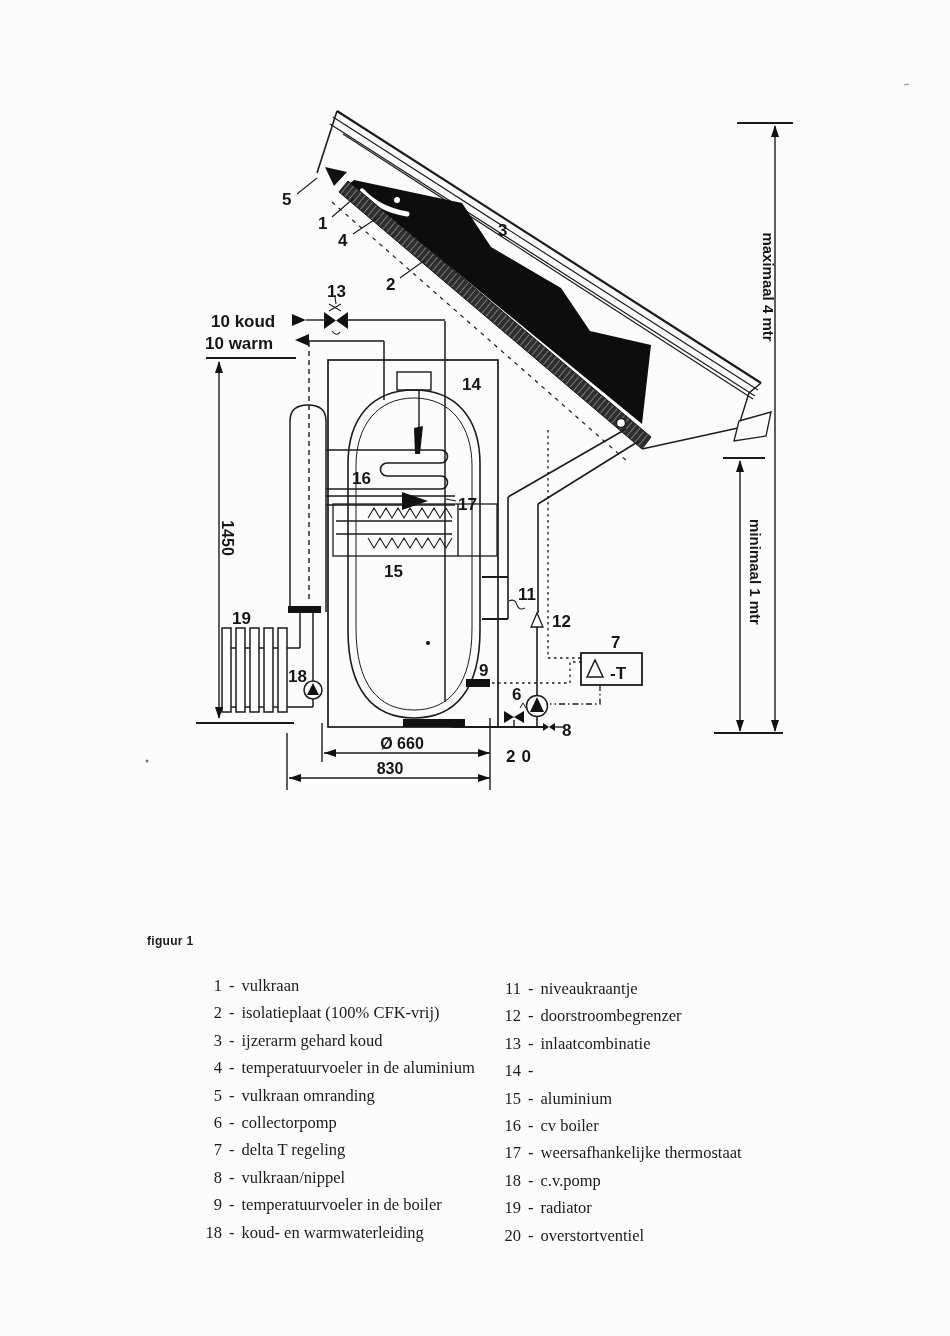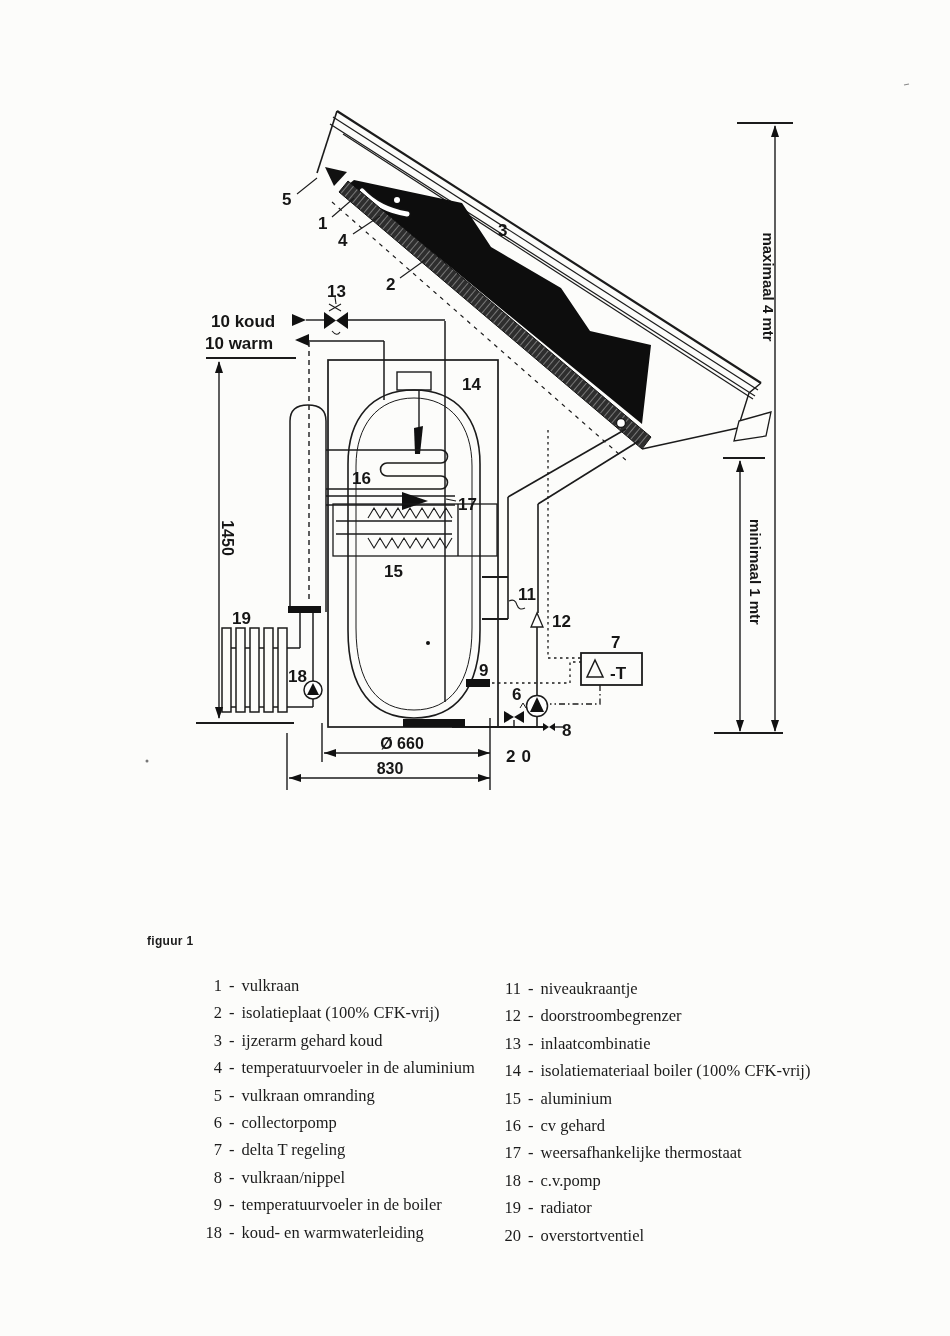--- a/index.html
+++ b/index.html
@@ -327,31 +327,30 @@
         <span>doorstroombegrenzer</span>
       </div>
   <div class="row">
         <span class="num">13</span>
         <span class="dash">-</span>
         <span>inlaatcombinatie</span>
       </div>
   <div class="row">
         <span class="num">14</span>
         <span class="dash">-</span>
-        <span>isolatiemateriaal boiler (100% CFK-vrij)</span>
       </div>
   <div class="row">
         <span class="num">15</span>
         <span class="dash">-</span>
         <span>aluminium</span>
       </div>
   <div class="row">
         <span class="num">16</span>
         <span class="dash">-</span>
-        <span>cv gehard</span>
+        <span>cv boiler</span>
       </div>
   <div class="row">
         <span class="num">17</span>
         <span class="dash">-</span>
         <span>weersafhankelijke thermostaat</span>
       </div>
   <div class="row">
         <span class="num">18</span>
         <span class="dash">-</span>
         <span>c.v.pomp</span>

